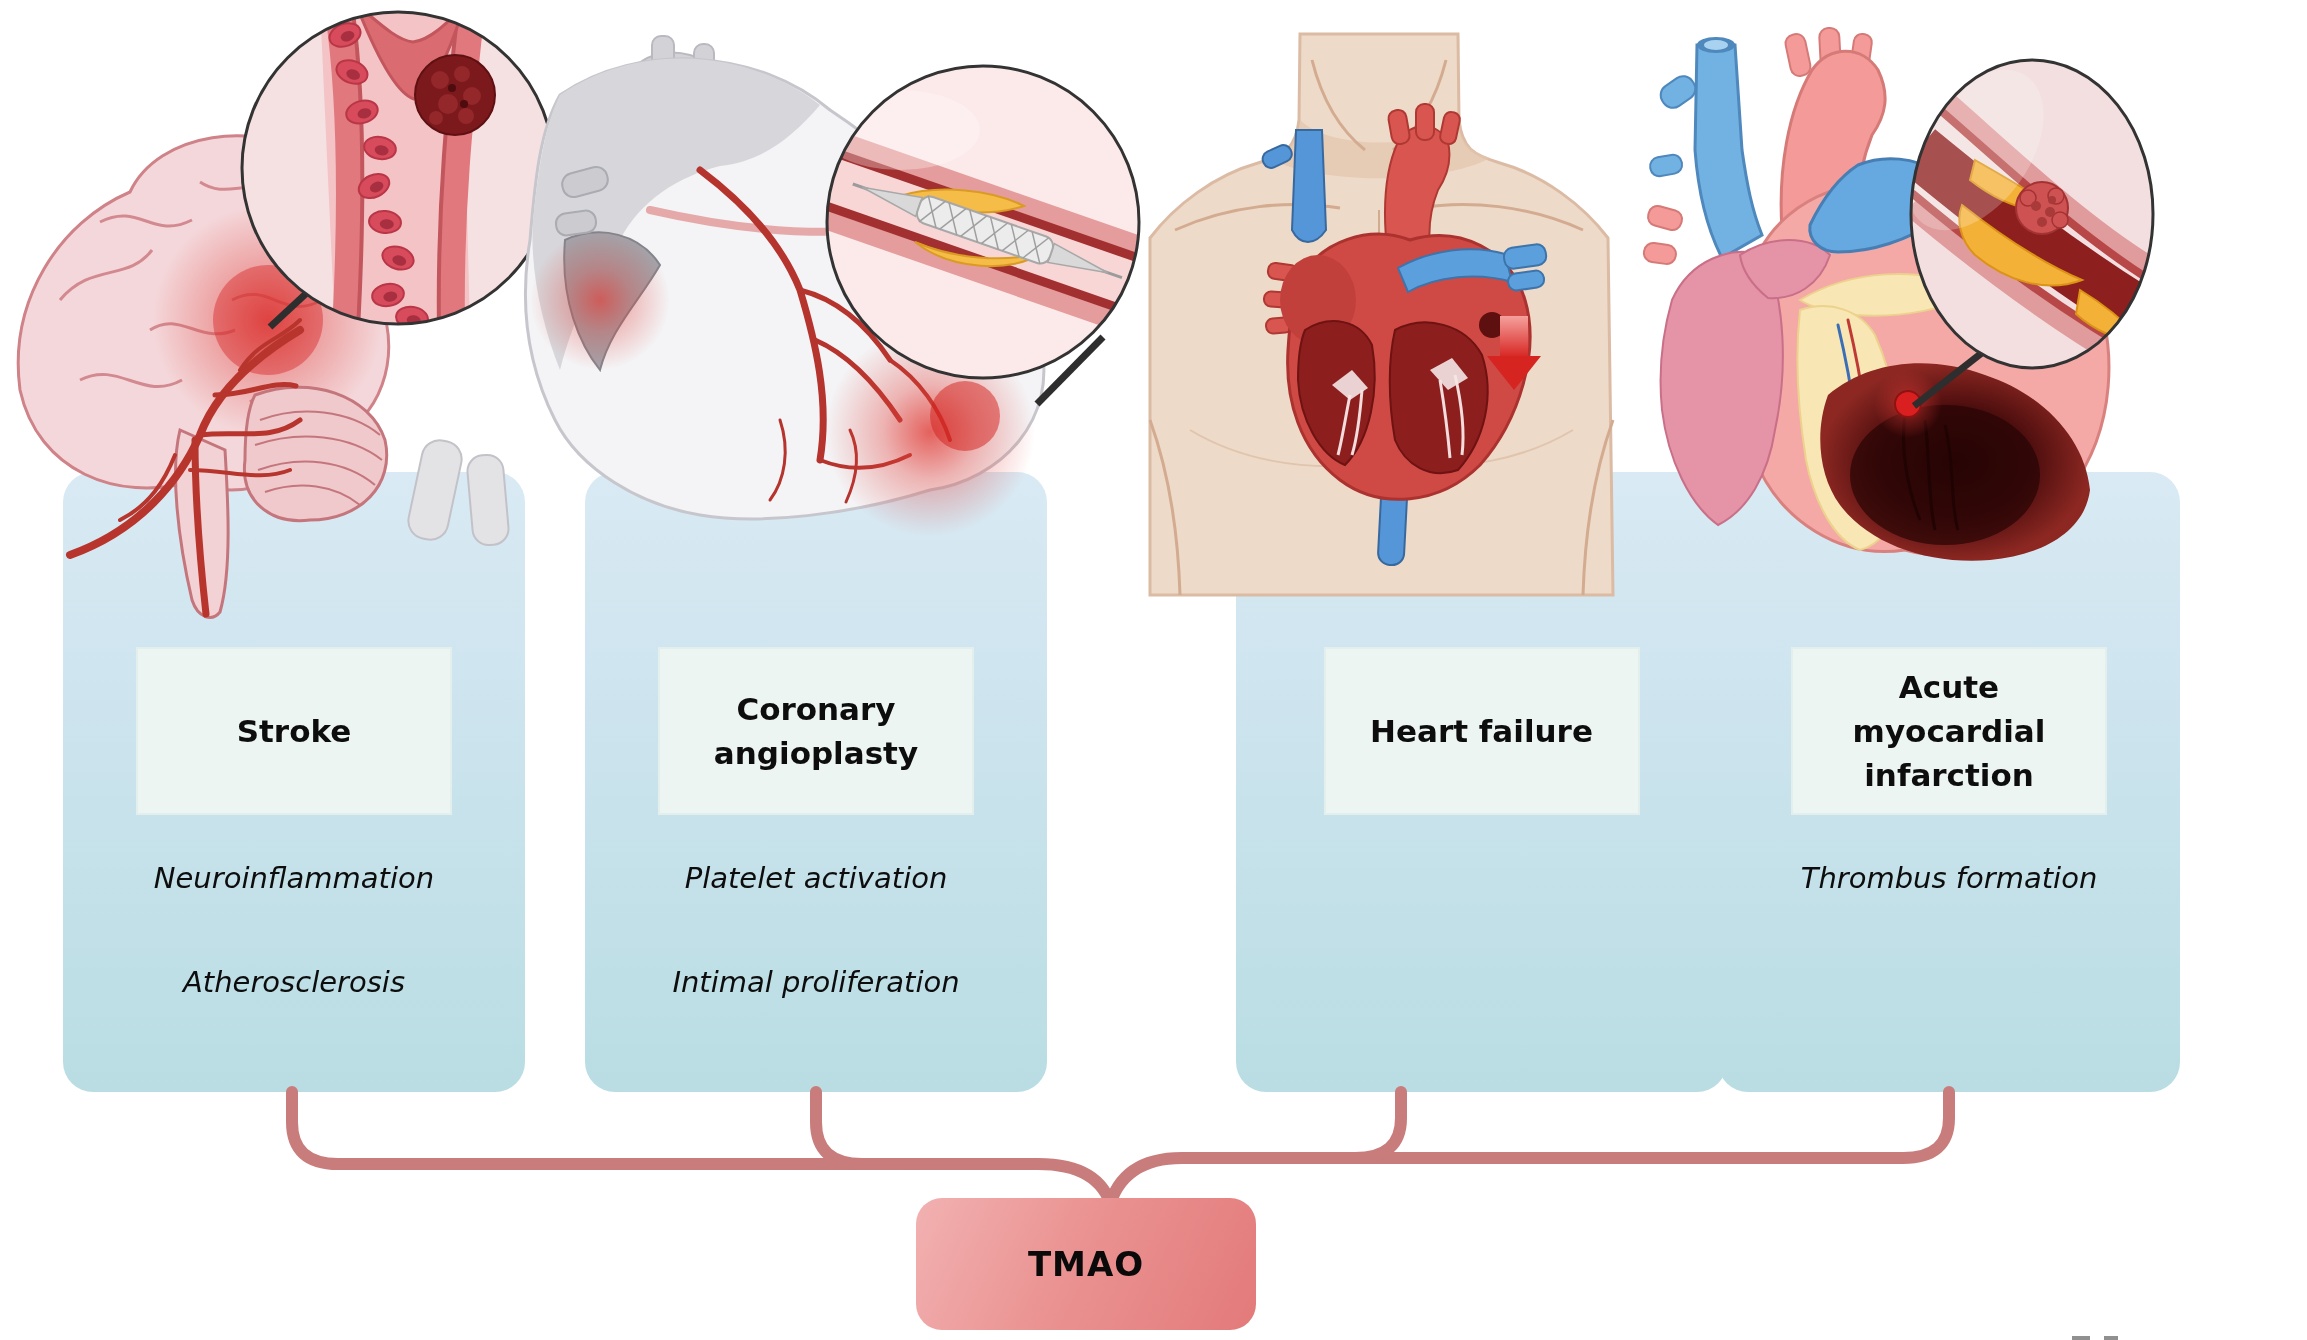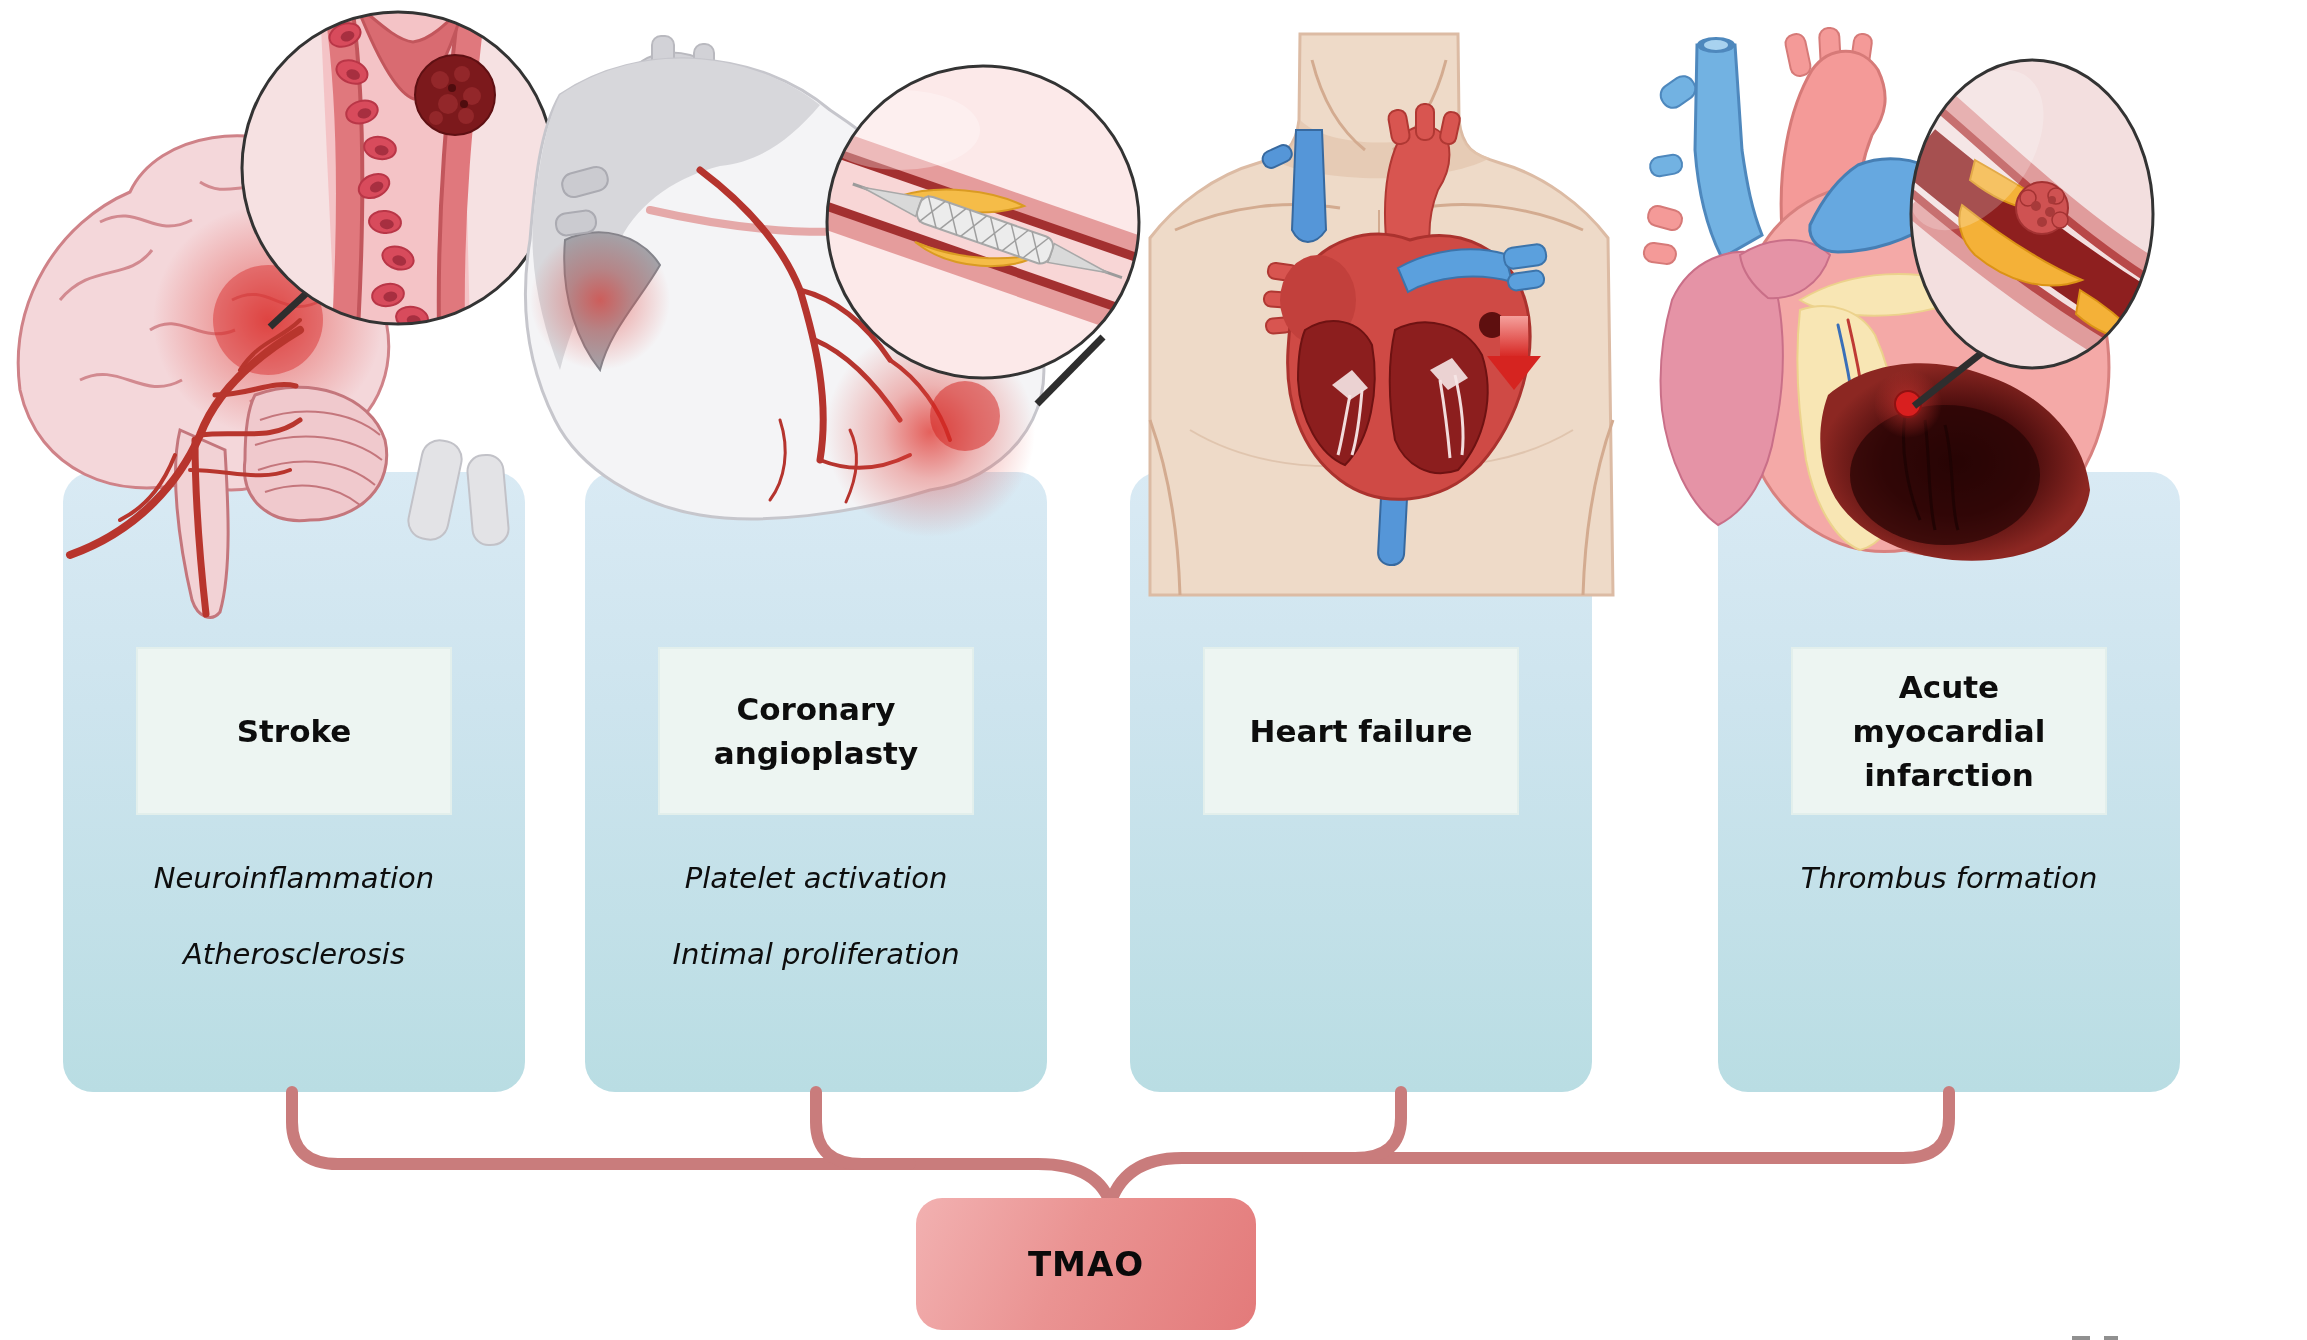--- a/index.html
+++ b/index.html
@@ -5,31 +5,31 @@
   html,body{margin:0;padding:0;background:#ffffff;}
   .canvas{
     position:relative;width:2307px;height:1340px;background:#ffffff;overflow:hidden;
     font-family:"DejaVu Sans", sans-serif;color:#111;
   }
   .card{
     position:absolute;top:472px;width:462px;height:620px;border-radius:30px;
     background:linear-gradient(180deg,#d9eaf4 0%,#cde4ee 38%,#b9dde3 100%);
     z-index:1;
   }
-  .card1{left:63px;} .card2{left:585px;} .card3{left:1130px;} .card4{left:1718px;}
+  .card1{left:63px;} .card2{left:585px;} .card3{left:1236px;padding-left:29px;} .card4{left:1718px;}
   .title-box{
     position:absolute;top:175px;left:50%;transform:translateX(-50%);
     width:316px;height:168px;background:#edf5f2;border:2px solid #e2efec;
     display:flex;align-items:center;justify-content:center;text-align:center;
     font-weight:bold;font-size:31px;line-height:1.42;white-space:pre-line;color:#0d0d0d;
     box-sizing:border-box;
   }
   .desc{
     position:absolute;top:385px;left:14px;right:14px;
-    display:flex;flex-direction:column;gap:32px;align-items:center;
+    display:flex;flex-direction:column;gap:60px;align-items:center;
     text-align:center;font-style:italic;font-size:29px;line-height:1.5;
     white-space:pre-line;color:#0d0d0d;
   }
   .desc p{margin:0;}
   .art{position:absolute;left:0;top:0;z-index:2;pointer-events:none;}
   .tmao{
     position:absolute;left:916px;top:1198px;width:340px;height:132px;border-radius:26px;
     background:linear-gradient(115deg,#f2b1b1 0%,#ea9392 45%,#e37a7a 100%);
     display:flex;align-items:center;justify-content:center;
     font-weight:bold;font-size:34px;letter-spacing:1px;color:#0a0a0a;z-index:3;

